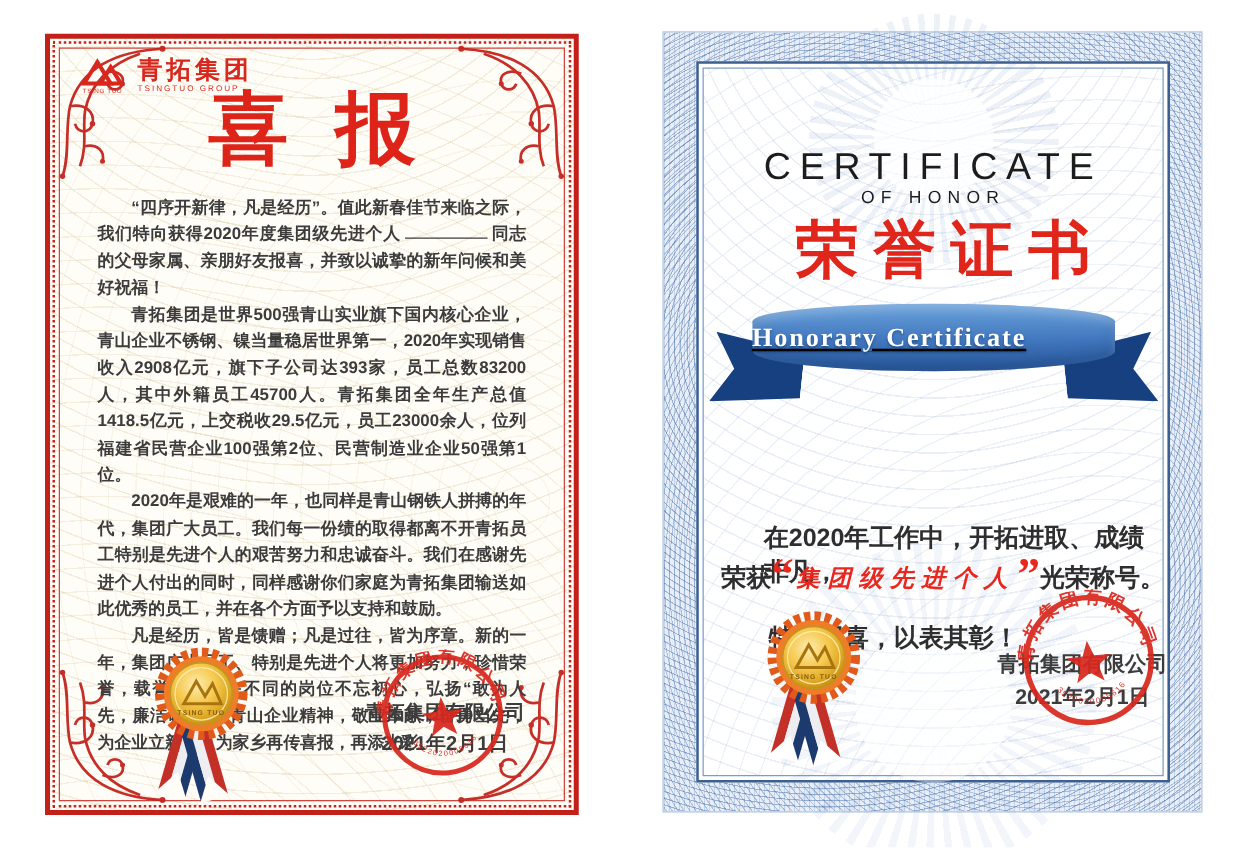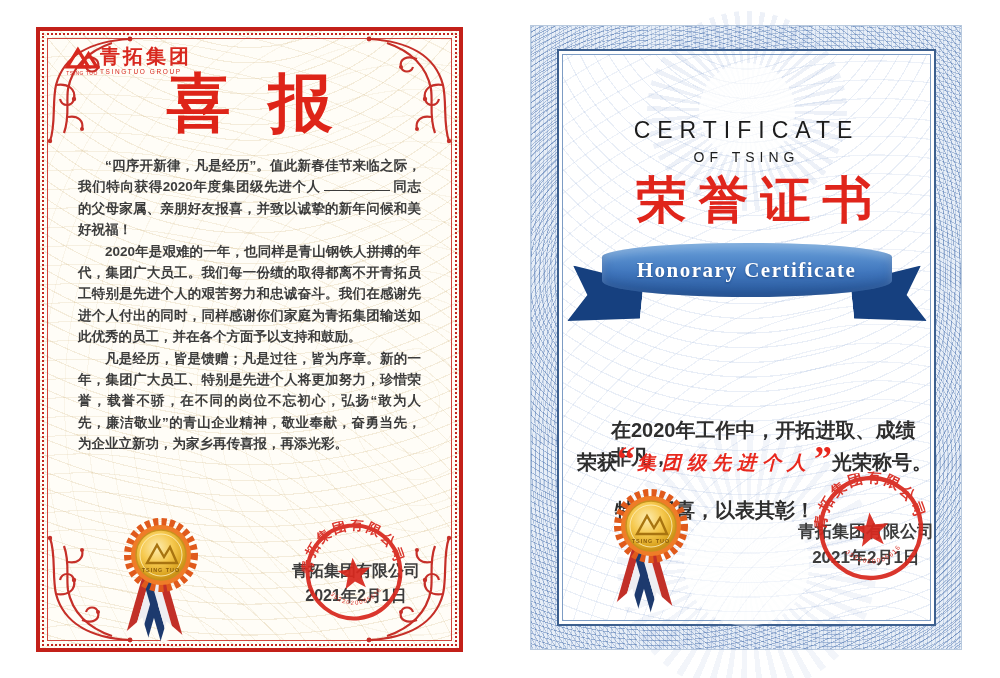--- a/index.html
+++ b/index.html
@@ -18,21 +18,21 @@
   }
   .pl-dots  { position:absolute; inset:2px;  border:2px dotted #c3251e; pointer-events:none; }
   .pl-thin  { position:absolute; inset:7px;  border:1px solid #d0463d; pointer-events:none; }
 
   .flourish { position:absolute; width:92px; height:112px; opacity:.95; }
   .flourish.tl { left:2px; top:2px; }
   .flourish.tr { right:2px; top:2px; transform:scaleX(-1); }
   .flourish.bl { left:2px; bottom:2px; transform:scaleY(-1); }
   .flourish.br { right:2px; bottom:2px; transform:scale(-1,-1); }
 
-  .pl-logo { position:absolute; left:24px; top:14px; display:flex; align-items:flex-start; gap:0; }
+  .pl-logo { position:absolute; left:24px; top:14px; display:flex; align-items:flex-start; gap:10px; }
   .pl-logo .lg-col { display:flex; flex-direction:column; }
   .pl-logo .lg-cn { font-size:20px; font-weight:700; color:#d8281e; letter-spacing:3px; line-height:22px; }
   .pl-logo .lg-en { font-size:6.5px; color:#d8281e; letter-spacing:1.6px; margin-top:1px; }
   .pl-logo .lg-cap { font-size:5px; color:#d8281e; letter-spacing:.5px; text-align:center; margin-top:1px; }
   .pl-logo .lg-tri { display:flex; flex-direction:column; align-items:center; }
 
   .pl-title {
     position:absolute; top:36px; left:0; right:0; text-align:center;
     font-family:Liberation Sans, sans-serif; font-weight:700;
     font-size:64px; line-height:72px; color:#de2418; letter-spacing:10px; padding-left:10px;
@@ -80,37 +80,37 @@
     position:absolute; left:50%; transform:translateX(-50%);
     border-radius:50%;
     background:repeating-conic-gradient(rgba(95,130,190,.16) 0 3deg, transparent 3deg 7.5deg);
     pointer-events:none;
   }
   .pr-rosette.top { top:-40px; width:200px; height:200px; opacity:.7; }
   .pr-rosette.bottom { bottom:-70px; width:260px; height:260px; opacity:.5; }
   .pr-rosette::after { content:""; position:absolute; inset:26%; border-radius:50%; background:#ffffff; opacity:.85; }
 
   .pr-title-en { position:absolute; top:66px; left:0; right:0; text-align:center;
-    font-size:23px; letter-spacing:7px; color:#1c1c1c; font-weight:500; }
+    font-size:30px; letter-spacing:7px; color:#1c1c1c; font-weight:500; }
   .pr-sub-en   { position:absolute; top:98px; left:0; right:0; text-align:center;
     font-size:14px; letter-spacing:5px; color:#1c1c1c; }
   .pr-title-cn { position:absolute; top:116px; left:0; right:0; text-align:center;
     font-family:"Liberation Serif", serif; font-weight:700;
     font-size:50px; color:#e0251b; letter-spacing:12px; padding-left:12px;margin-left:16px; }
 
   .ribbon { position:absolute; top:192px; left:50%; transform:translateX(-50%); width:306px; height:100px; }
   .ribbon-end { position:absolute; width:72px; height:56px; background:#16407f; }
   .ribbon-end.le { left:-24px; top:26px; clip-path:polygon(0 0,100% 18%,100% 82%,0 100%,24% 50%); transform:rotate(6deg); }
   .ribbon-end.re { right:-24px; top:26px; clip-path:polygon(100% 0,0 18%,0 82%,100% 100%,76% 50%); transform:rotate(-6deg); }
   .ribbon-main {
     position:absolute; left:8px; right:8px; top:0; height:54px;
     background:linear-gradient(180deg,#6ba3dc 0%,#4076bd 55%,#2a5b9e 100%);
     border-radius:50% 50% 50% 50% / 26% 26% 30% 30%;
     box-shadow:inset 0 -6px 12px rgba(10,40,90,.25), inset 0 4px 8px rgba(255,255,255,.25);
-    display:flex; align-items:center; justify-content:center;
+    display:flex; align-items:center; text-decoration:underline;
   }
   .ribbon-label { font-family:"Liberation Serif", serif; font-size:21px; font-weight:700;
     color:#ffffff; letter-spacing:1.5px; text-shadow:0 1px 2px rgba(10,40,90,.5); }
 
   .pr-salute { position:absolute; top:330px; left:18px; font-size:20px; font-weight:700; color:#2e2e2e; }
   .blank-r { display:inline-block; width:92px; height:16px; border-bottom:2px solid #35507a; margin-right:10px; }
   .pr-line1 { position:absolute; top:366px; left:52px; font-size:20px; font-weight:700; color:#2e2e2e; }
   .pr-line2 { position:absolute; top:398px; left:18px; font-size:20px; font-weight:700; color:#2e2e2e; white-space:nowrap; }
   .award-q  { font-family:"Liberation Serif", serif; color:#e8281e; font-size:36px; font-weight:700;
               vertical-align:-2px; line-height:0; }
@@ -206,20 +206,21 @@
       <div class="lg-col">
         <span class="lg-cn">青拓集团</span>
         <span class="lg-en">TSINGTUO GROUP</span>
       </div>
     </div>
 
     <div class="pl-title">喜 报</div>
 
     <div class="pl-body">
       <p><span>“四序开新律，凡是经历”。值此新春佳节来临之际，我们特向获得2020年度集团级先进个人</span><span class="blank-l"></span><span>同志的父母家属、亲朋好友报喜，并致以诚挚的新年问候和美好祝福！</span></p>
+      <p>青拓集团是世界500强青山实业旗下国内核心企业，青山企业不锈钢、镍当量稳居世界第一，2020年实现销售收入2908亿元，旗下子公司达393家，员工总数83200人，其中外籍员工45700人。青拓集团全年生产总值1418.5亿元，上交税收29.5亿元，员工23000余人，位列福建省民营企业100强第2位、民营制造业企业50强第1位。</p>
       <p>2020年是艰难的一年，也同样是青山钢铁人拼搏的年代，集团广大员工。我们每一份绩的取得都离不开青拓员工特别是先进个人的艰苦努力和忠诚奋斗。我们在感谢先进个人付出的同时，同样感谢你们家庭为青拓集团输送如此优秀的员工，并在各个方面予以支持和鼓励。</p>
       <p>凡是经历，皆是馈赠；凡是过往，皆为序章。新的一年，集团广大员工、特别是先进个人将更加努力，珍惜荣誉，载誉不骄，在不同的岗位不忘初心，弘扬“敢为人先，廉洁敬业”的青山企业精神，敬业奉献，奋勇当先，为企业立新功，为家乡再传喜报，再添光彩。</p>
     </div>
 
     <svg class="medal left-medal" viewBox="0 0 90 144">
       <defs>
         <radialGradient id="goldL" cx="42%" cy="35%" r="70%">
           <stop offset="0%" stop-color="#fdecb0"></stop>
             <stop offset="45%" stop-color="#f6c94f"></stop>
           <stop offset="78%" stop-color="#dca622"></stop>
@@ -266,21 +267,21 @@
       </text>
     </svg>
   </div>
 
   <div class="pr-band">
     <div class="pr-inner">
       <div class="pr-rosette top"></div>
       <div class="pr-rosette bottom"></div>
 
       <div class="pr-title-en">CERTIFICATE</div>
-      <div class="pr-sub-en">OF TSING</div>
+      <div class="pr-sub-en">OF HONOR</div>
       <div class="pr-title-cn">荣誉证书</div>
 
       <div class="ribbon">
         <div class="ribbon-end le"></div>
         <div class="ribbon-end re"></div>
         <div class="ribbon-main">
           <span class="ribbon-label">Honorary Certificate</span>
         </div>
       </div>
 

